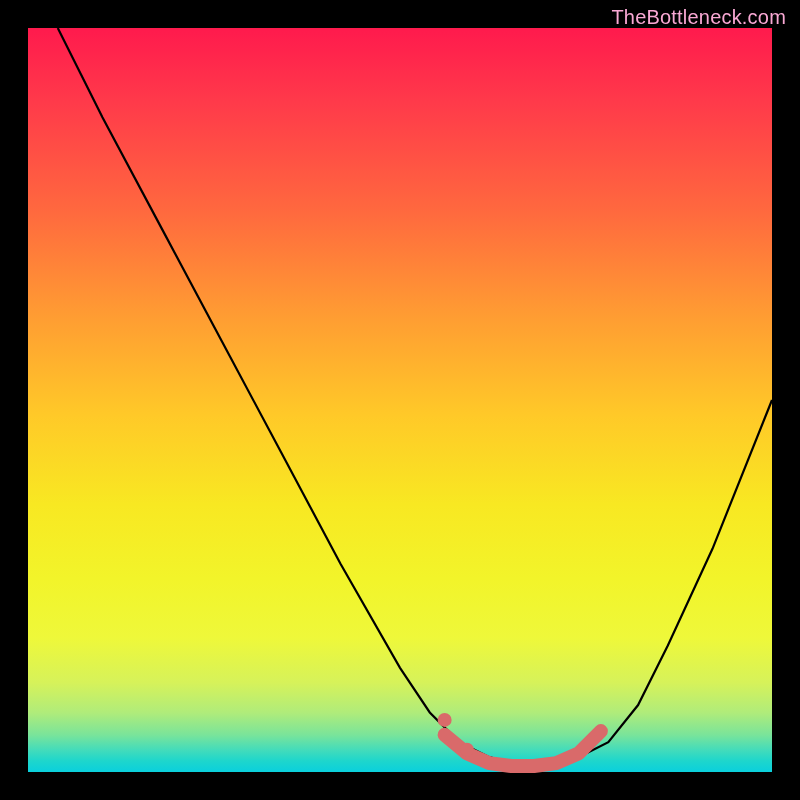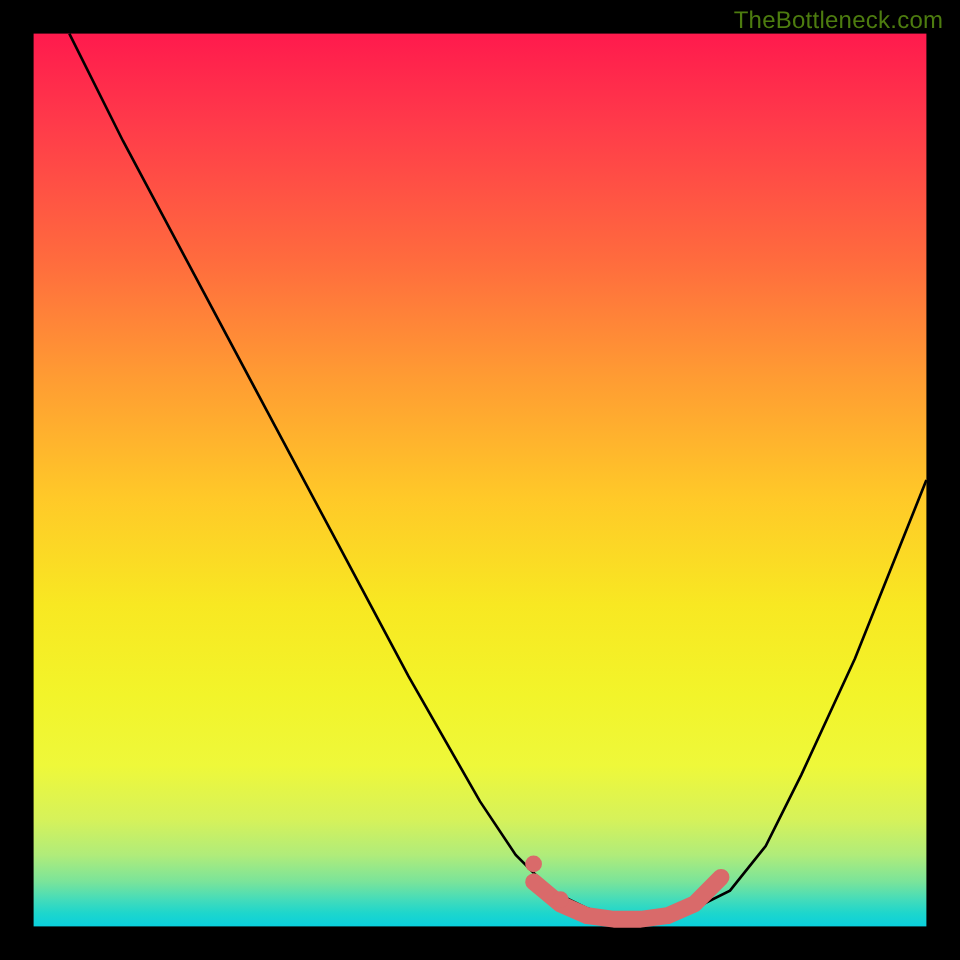--- a/index.html
+++ b/index.html
@@ -31,21 +31,21 @@
       #7ae49a 95%,
       #44dcba 97%,
       #1ed6cc 98.5%,
       #0ad0dd 100%
     );
   }
   .watermark {
     position: absolute;
     top: 6px;
     right: 14px;
-    color: #4d7c0f;
+    color: #f9a8d4;
     font-size: 20px;
     font-weight: 500;
     letter-spacing: 0.2px;
     pointer-events: none;
   }
   svg.curve {
     position: absolute;
     left: 0;
     top: 0;
     width: 744px;

